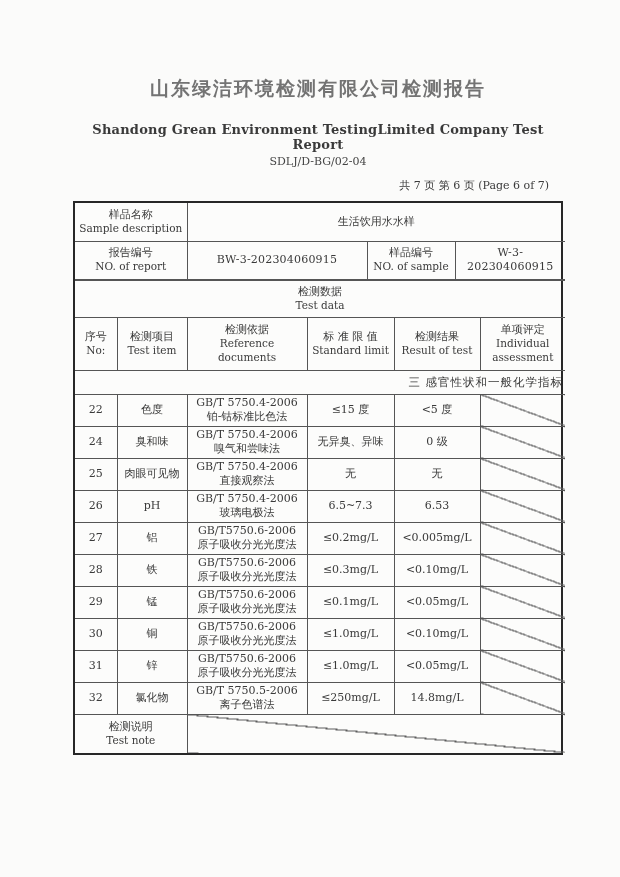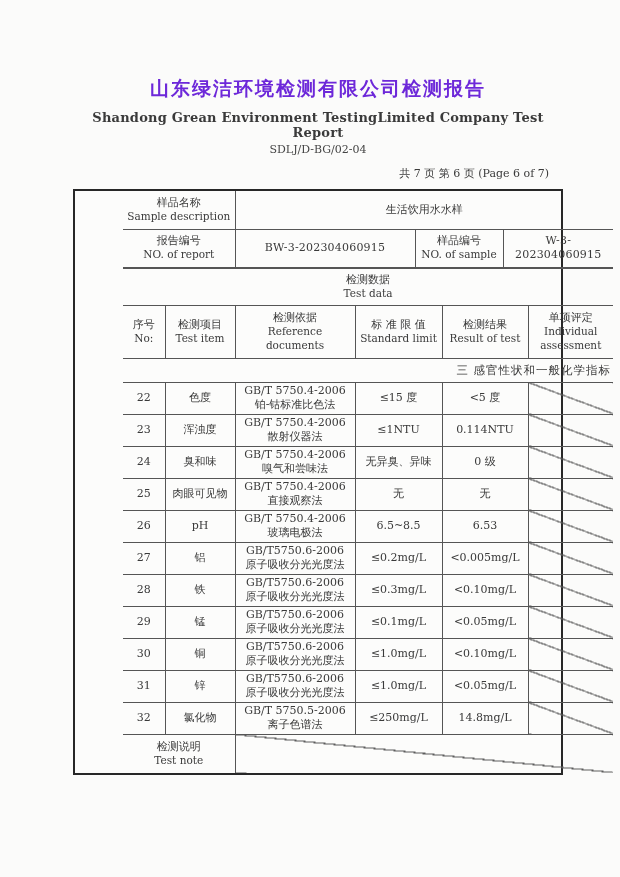--- a/index.html
+++ b/index.html
@@ -10,34 +10,34 @@
     background: #fbfbfa;
     font-family: "DejaVu Serif", "Liberation Serif", serif;
     color: #3a3a3a;
     overflow: hidden;
     box-shadow: 0 0 4px rgba(0,0,0,.2);
   }
   .content { width: 490px; margin-left: 73px; padding-top: 76px; }
 
   .title-cn {
     text-align: center; font-size: 19px; font-weight: bold;
-    letter-spacing: 2px; color: #6d28d9;
+    letter-spacing: 2px; color: #737373;
   }
   .title-en {
     text-align: center; font-size: 13px; font-weight: bold;
-    margin-top: 8px; letter-spacing: .2px; color: #3a3a3a;
+    margin-top: 20px; letter-spacing: .2px; color: #3a3a3a;
   }
   .form-code { text-align: center; font-size: 11px; margin-top: 3px; color: #444; }
   .page-indicator {
     text-align: right; font-size: 11px; margin-top: 10px;
     padding-right: 14px; color: #3a3a3a;
   }
 
   .sheet { border: 2px solid #272727; margin-top: 8px; background: #fcfcfb; }
-  table { border-collapse: collapse; width: 100%; table-layout: fixed; margin-left: 48px; }
+  table { border-collapse: collapse; width: 100%; table-layout: fixed; }
   td {
     border: 1px solid #555;
     text-align: center; vertical-align: middle;
     font-size: 11px; line-height: 1.3; color: #3a3a3a;
     overflow: hidden; padding: 1px 2px;
   }
   
   table tr td:first-child { border-left: 0; }
   table tr td:last-child  { border-right: 0; }
   .t-top tr:first-child td { border-top: 0; }
@@ -163,31 +163,20 @@
           <td>色度</td>
           <td class="cell-2line">
                 <div>GB/T 5750.4-2006</div>
                 <div>铂-钴标准比色法</div>
               </td>
           <td>≤15 度</td>
           <td>&lt;5 度</td>
           <td class="diag"></td>
         </tr>
         <tr class="row-item">
-          <td>23</td>
-          <td>浑浊度</td>
-          <td class="cell-2line">
-                <div>GB/T 5750.4-2006</div>
-                <div>散射仪器法</div>
-              </td>
-          <td>≤1NTU</td>
-          <td>0.114NTU</td>
-          <td class="diag"></td>
-        </tr>
-        <tr class="row-item">
           <td>24</td>
           <td>臭和味</td>
           <td class="cell-2line">
                 <div>GB/T 5750.4-2006</div>
                 <div>嗅气和尝味法</div>
               </td>
           <td>无异臭、异味</td>
           <td>0 级</td>
           <td class="diag"></td>
         </tr>
@@ -202,21 +191,21 @@
           <td>无</td>
           <td class="diag"></td>
         </tr>
         <tr class="row-item">
           <td>26</td>
           <td>pH</td>
           <td class="cell-2line">
                 <div>GB/T 5750.4-2006</div>
                 <div>玻璃电极法</div>
               </td>
-          <td>6.5~8.5</td>
+          <td>6.5~7.3</td>
           <td>6.53</td>
           <td class="diag"></td>
         </tr>
         <tr class="row-item">
           <td>27</td>
           <td>铝</td>
           <td class="cell-2line">
                 <div>GB/T5750.6-2006</div>
                 <div>原子吸收分光光度法</div>
               </td>

